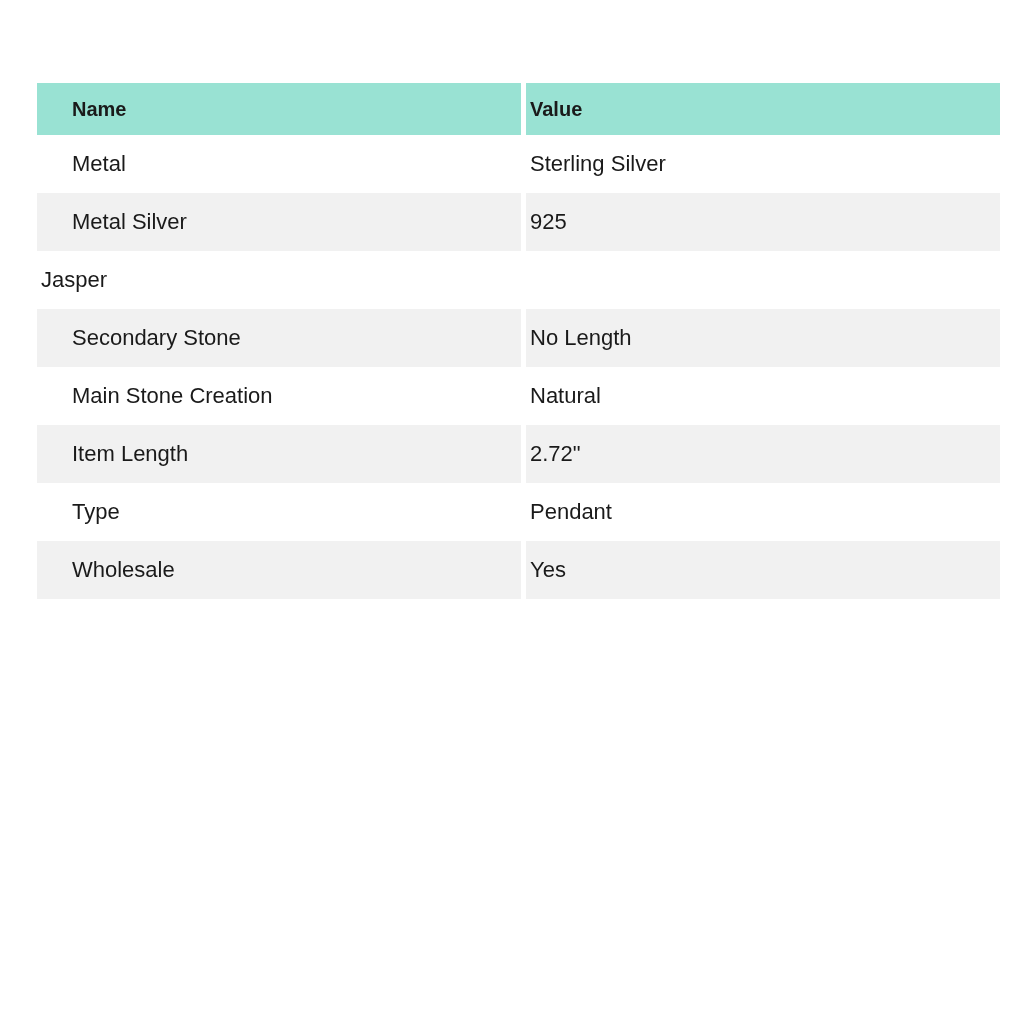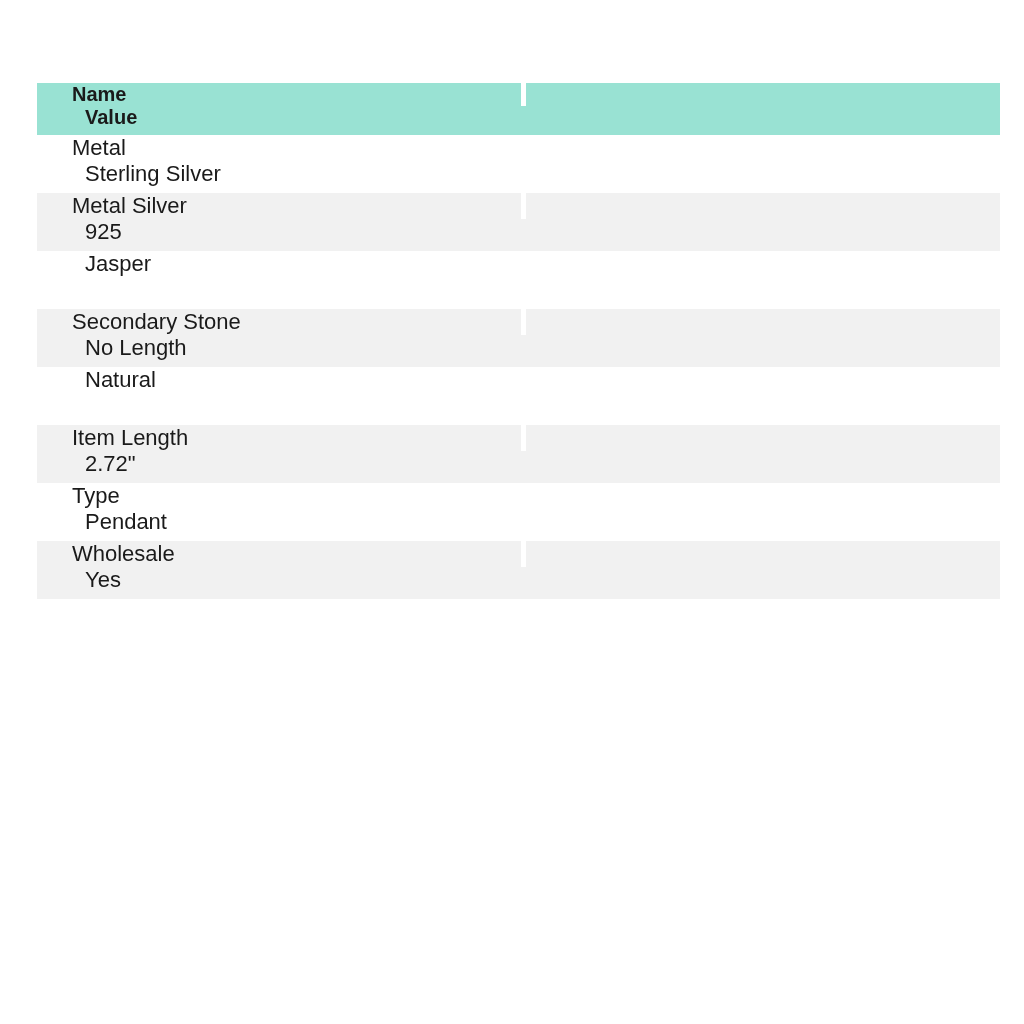--- a/index.html
+++ b/index.html
@@ -8,21 +8,21 @@
     background: #ffffff;
     font-family: "Liberation Sans", "DejaVu Sans", sans-serif;
     overflow: hidden;
   }
   .spec-table {
     position: absolute;
     left: 37px; top: 83px;
     width: 963px;
     color: var(--text-color, #1a1a1a);
   }
-  .row { display: flex; height: 58px; flex-direction: column; }
+  .row { display: flex; height: 58px; }
   .row.header {
     height: 52px;
     background: var(--header-bg, #99E2D3);
   }
   .row.header .cell {
     font-size: 20px;
     font-weight: 600;
   }
   .row.body:nth-of-type(even) { background: #ffffff; }
   .row.body:nth-of-type(odd)  { background: var(--row-alt-bg, #F1F1F1); }
@@ -35,21 +35,20 @@
     overflow: hidden;
   }
   .name-col {
     width: 489px;
     padding-left: 35px;
     border-right: 5px solid #ffffff;
   }
   .value-col {
     width: 456px;
     padding-left: 4px;
-    margin-left: 44px;
   }
 </style>
 </head>
 <body>
 
 <div class="spec-table">
   <div class="row header">
     <div class="cell name-col">Name</div>
     <div class="cell value-col">Value</div>
   </div>
@@ -63,20 +62,21 @@
     <div class="cell value-col">925</div>
   </div>
   <div class="row body">
     <div class="cell value-col">Jasper</div>
   </div>
   <div class="row body">
     <div class="cell name-col">Secondary Stone</div>
     <div class="cell value-col">No Length</div>
   </div>
   <div class="row body">
+    <div class="cell name-col">Main Stone Creation</div>
     <div class="cell value-col">Natural</div>
   </div>
   <div class="row body">
     <div class="cell name-col">Item Length</div>
     <div class="cell value-col">2.72"</div>
   </div>
   <div class="row body">
     <div class="cell name-col">Type</div>
     <div class="cell value-col">Pendant</div>
   </div>

